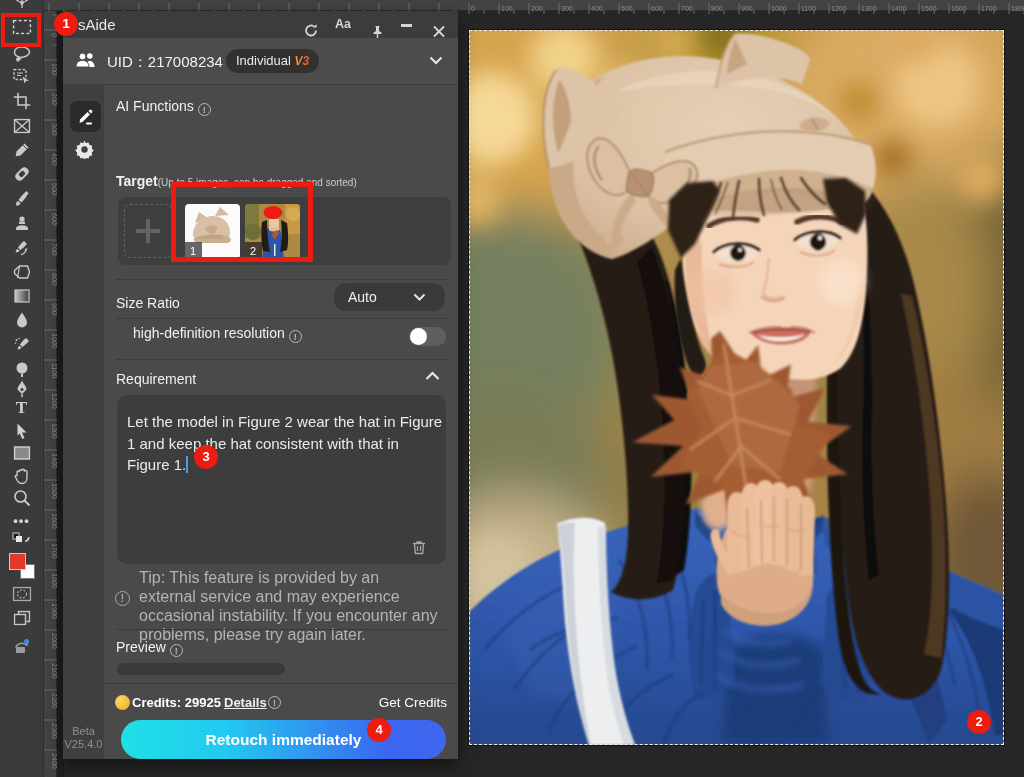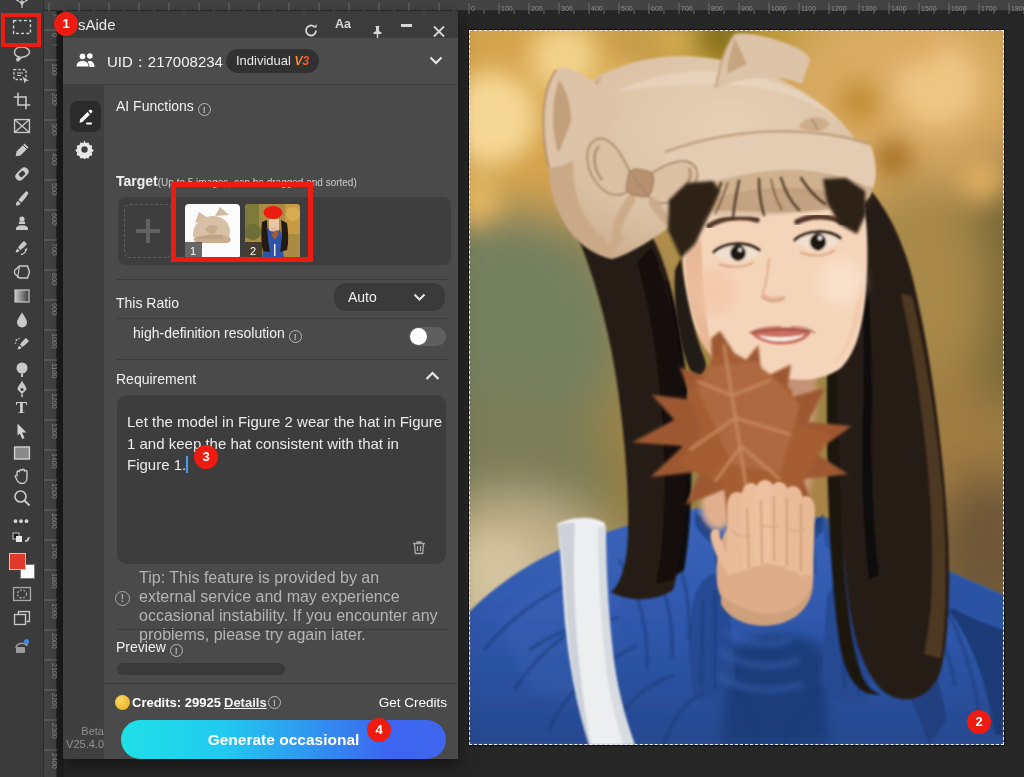--- a/index.html
+++ b/index.html
@@ -560,21 +560,21 @@
       <div style="position:absolute;left:7px;top:16px;width:31px;height:31px;background:#2b2b2b;border-radius:7px;"></div>
       <svg style="position:absolute;left:14px;top:23px" width="17" height="17" viewBox="0 0 17 17">
           <path d="M3 11.5L10.5 4l2.5 2.5L5.5 14 2.6 14.7z" fill="#fff"></path>
           <path d="M11.5 3l1-1c.5-.5 1.4-.5 1.9 0l.6.6c.5.5.5 1.4 0 1.9l-1 1z" fill="#fff"></path>
           <rect x="9" y="14.6" width="6" height="1.8" rx=".9" fill="#fff"></rect>
         </svg>
       <svg style="position:absolute;left:12px;top:55px" width="19" height="19" viewBox="0 0 19 19">
           <path d="M9.5 0.5l1.2 2.6 2.8-.6 1 2.6 2.8.7-.6 2.8 2.1 1.9-2.1 1.9.6 2.8-2.8.7-1 2.6-2.8-.6-1.2 2.6-1.2-2.6-2.8.6-1-2.6-2.8-.7.6-2.8L0.2 10.5l2.1-1.9-.6-2.8 2.8-.7 1-2.6 2.8.6z" fill="#e8e8e8"></path>
           <circle cx="9.5" cy="9.5" r="3.2" fill="#3f3f3f"></circle>
         </svg>
-      <div style="position:absolute;left:0;bottom:8px;width:41px;text-align:right;color:#8f8f8f;font-size:11px;line-height:13px;">Beta<br>V25.4.0</div>
+      <div style="position:absolute;left:0;bottom:8px;width:41px;text-align:center;color:#8f8f8f;font-size:11px;line-height:13px;">Beta<br>V25.4.0</div>
     </div>
     <div id="pcontent">
       <div class="lab" style="position:absolute;left:12px;top:13px;">AI Functions <span class="info">!</span></div>
       <div style="position:absolute;left:12px;top:88px;font-size:14px;color:#f0f0f0;"><b>Target</b><span style="font-size:10px;color:#cdcdcd;">(Up to 5 images, can be dragged and sorted)</span></div>
       <div style="position:absolute;left:14px;top:112px;width:333px;height:68px;background:#3e3e3e;border-radius:8px;">
         <div style="position:absolute;left:6px;top:7px;width:48px;height:54px;border:1.5px dashed #606060;border-radius:6px;"></div>
         <div style="position:absolute;left:18px;top:32px;width:24px;height:4px;background:#626262;"></div>
         <div style="position:absolute;left:28px;top:22px;width:4px;height:24px;background:#626262;"></div>
         <div id="thumb1" style="position:absolute;left:67px;top:7px;width:55px;height:55px;border-radius:4px;overflow:hidden;background:#fbfbfb;">
           <svg width="55" height="55" viewBox="0 0 55 55">
@@ -602,21 +602,21 @@
               <path d="M25 22c2 2 6 2 8 0l-1 5h-6z" fill="#e2b896"></path>
               <ellipse cx="28" cy="8.5" rx="9.5" ry="6.5" fill="#ee1b11"></ellipse>
               <path d="M26 30l4 6 4-7-2-3z" fill="#a85b30"></path>
               <rect x="0" y="38" width="17" height="17" fill="#262626" opacity=".78"></rect>
               <text x="5" y="51" font-size="11" fill="#fff" font-family="Liberation Sans">2</text>
               <rect x="29" y="40" width="1.5" height="12" fill="#e8e8e8"></rect>
             </svg>
         </div>
       </div>
       <div class="sect-line" style="top:194px;"></div>
-      <div class="lab" style="position:absolute;left:12px;top:199px;line-height:38px;">This Ratio</div>
+      <div class="lab" style="position:absolute;left:12px;top:199px;line-height:38px;">Size Ratio</div>
       <div style="position:absolute;left:230px;top:198px;width:111px;height:28px;background:#3a3a3a;border-radius:12px;">
         <div style="position:absolute;left:14px;line-height:28px;color:#f0f0f0;font-size:14px;">Auto</div>
         <svg style="position:absolute;left:79px;top:10px" width="13" height="9" viewBox="0 0 13 9">
             <path d="M1.5 1.5L6.5 6.5l5-5" fill="none" stroke="#e6e6e6" stroke-width="2"></path>
           </svg>
       </div>
       <div class="sect-line" style="top:233px;"></div>
       <div class="lab" style="position:absolute;left:29px;top:240px;">high-definition resolution <span class="info">!</span></div>
       <div style="position:absolute;left:305px;top:242px;width:37px;height:19px;background:#5f5f5f;border-radius:10px;"></div>
       <div style="position:absolute;left:306px;top:243px;width:17px;height:17px;background:#fff;border-radius:50%;"></div>
@@ -636,21 +636,21 @@
       <div style="position:absolute;left:35px;top:483px;width:300px;color:#b4b4b4;font-size:16px;line-height:19px;">Tip: This feature is provided by an external service and may experience occasional instability. If you encounter any problems, please try again later.</div>
       <div class="sect-line" style="top:544px;"></div>
       <div class="lab" style="position:absolute;left:12px;top:554px;">Preview <span class="info">!</span></div>
       <div style="position:absolute;left:13px;top:578px;width:168px;height:12px;background:#3a3a3a;border-radius:6px;"></div>
       <div class="sect-line" style="top:598px;left:0;width:354px;"></div>
       <div style="position:absolute;left:11px;top:610px;width:15px;height:15px;border-radius:50%;background:radial-gradient(circle at 5px 5px,#ffd95e,#e8a820);"></div>
       <div style="position:absolute;left:28px;top:610px;color:#fff;font-size:13px;font-weight:700;">Credits: 29925</div>
       <div style="position:absolute;left:120px;top:610px;color:#f0f0f0;font-size:13px;font-weight:700;text-decoration:underline;">Details</div>
       <div style="position:absolute;left:164px;top:611px;" class="info">!</div>
       <div style="position:absolute;right:11px;top:610px;color:#ffffff;font-size:13.5px;">Get Credits</div>
-      <div style="position:absolute;left:17px;top:635px;width:325px;height:39px;border-radius:20px;background:linear-gradient(90deg,#1fe0e6,#22c9f0 32%,#3c66f0 82%,#3e66ee);color:#fff;font-size:15.5px;font-weight:700;text-align:center;line-height:39px;">Generate occasional</div>
+      <div style="position:absolute;left:17px;top:635px;width:325px;height:39px;border-radius:20px;background:linear-gradient(90deg,#1fe0e6,#22c9f0 32%,#3c66f0 82%,#3e66ee);color:#fff;font-size:15.5px;font-weight:700;text-align:center;line-height:39px;">Retouch immediately</div>
     </div>
   </div>
   <div class="rbox" style="left:1px;top:13px;width:40px;height:34px;"></div>
   <div class="rbadge" style="left:54px;top:12px;width:24px;height:24px;font-size:13px;font-weight:700;line-height:24px;">1</div>
   <div class="rbox" style="left:171px;top:182px;width:142px;height:80px;border-width:5px;"></div>
   <div class="rbadge" style="left:194px;top:445px;width:24px;height:24px;font-size:13px;font-weight:700;line-height:24px;">3</div>
   <div class="rbadge" style="left:367px;top:718px;width:24px;height:24px;font-size:13px;font-weight:700;line-height:24px;">4</div>
   <div class="rbadge" style="left:967px;top:710px;width:24px;height:24px;font-size:13px;font-weight:700;line-height:24px;">2</div>
 </div>
 

